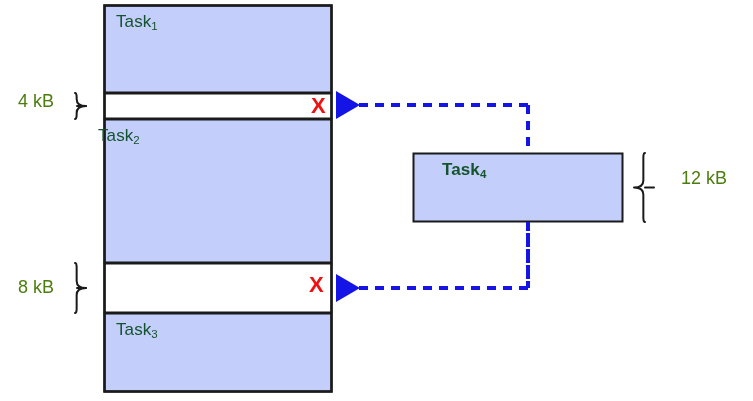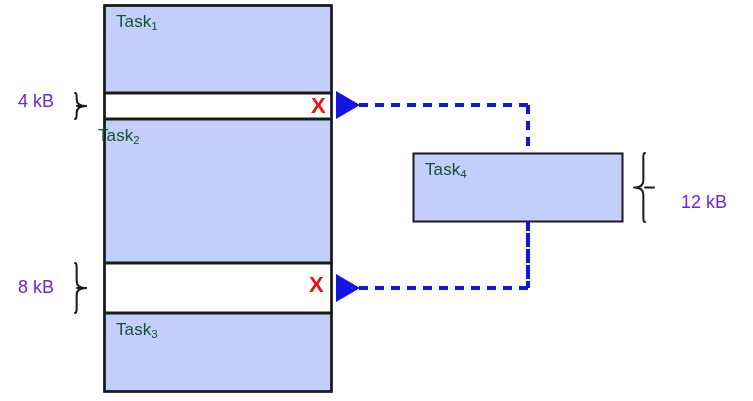--- a/index.html
+++ b/index.html
@@ -34,21 +34,21 @@
   }
   .mem-label sub {
     font-size: 11.5px;
     vertical-align: baseline;
     position: relative;
     top: 3px;
   }
   .size-label {
     position: absolute;
     font-size: 18px;
-    color: #6d28d9;
+    color: #4d7c0f;
     white-space: nowrap;
   }
   .x-mark {
     position: absolute;
     font-size: 22px;
     font-weight: bold;
     color: #ee1111;
     font-family: "Liberation Sans", sans-serif;
     line-height: 1;
   }
@@ -95,21 +95,21 @@
         <line x1="528" y1="222" x2="528" y2="288" stroke="#1414e6" stroke-width="4" stroke-dasharray="9 7" stroke-linecap="butt"></line>
         <line x1="528" y1="105" x2="336" y2="105" stroke="#1414e6" stroke-width="4" stroke-dasharray="9 7" marker-end="url(#arrowhead-left)"></line>
         <line x1="528" y1="288" x2="336" y2="288" stroke="#1414e6" stroke-width="4" stroke-dasharray="9 7" marker-end="url(#arrowhead-left)"></line>
       </g>
   </svg>
 
   <div id="text-layer">
       <div class="mem-label" style="left: 116px; top: 12px;">Task<sub>1</sub></div>
       <div class="mem-label" style="left: 98px; top: 126px;">Task<sub>2</sub></div>
       <div class="mem-label" style="left: 116px; top: 320px; text-align: right;">Task<sub>3</sub></div>
-      <div class="mem-label" style="left: 425px; top: 160px;">Task<sub>4</sub></div>
+      <div class="mem-label" style="left: 442px; top: 160px; font-weight: bold;">Task<sub>4</sub></div>
       <div class="size-label" style="left: 18px; top: 91px;">4 kB</div>
       <div class="size-label" style="left: 18px; top: 277px;">8 kB</div>
-      <div class="size-label" style="left: 681px; top: 192px; text-align: right;">12 kB</div>
+      <div class="size-label" style="left: 681px; top: 168px; text-align: right;">12 kB</div>
       <div class="x-mark" style="left: 311px; top: 95px;">X</div>
       <div class="x-mark" style="left: 309px; top: 274px;">X</div>
     </div>
 
 </div>
 
 </body></html>

